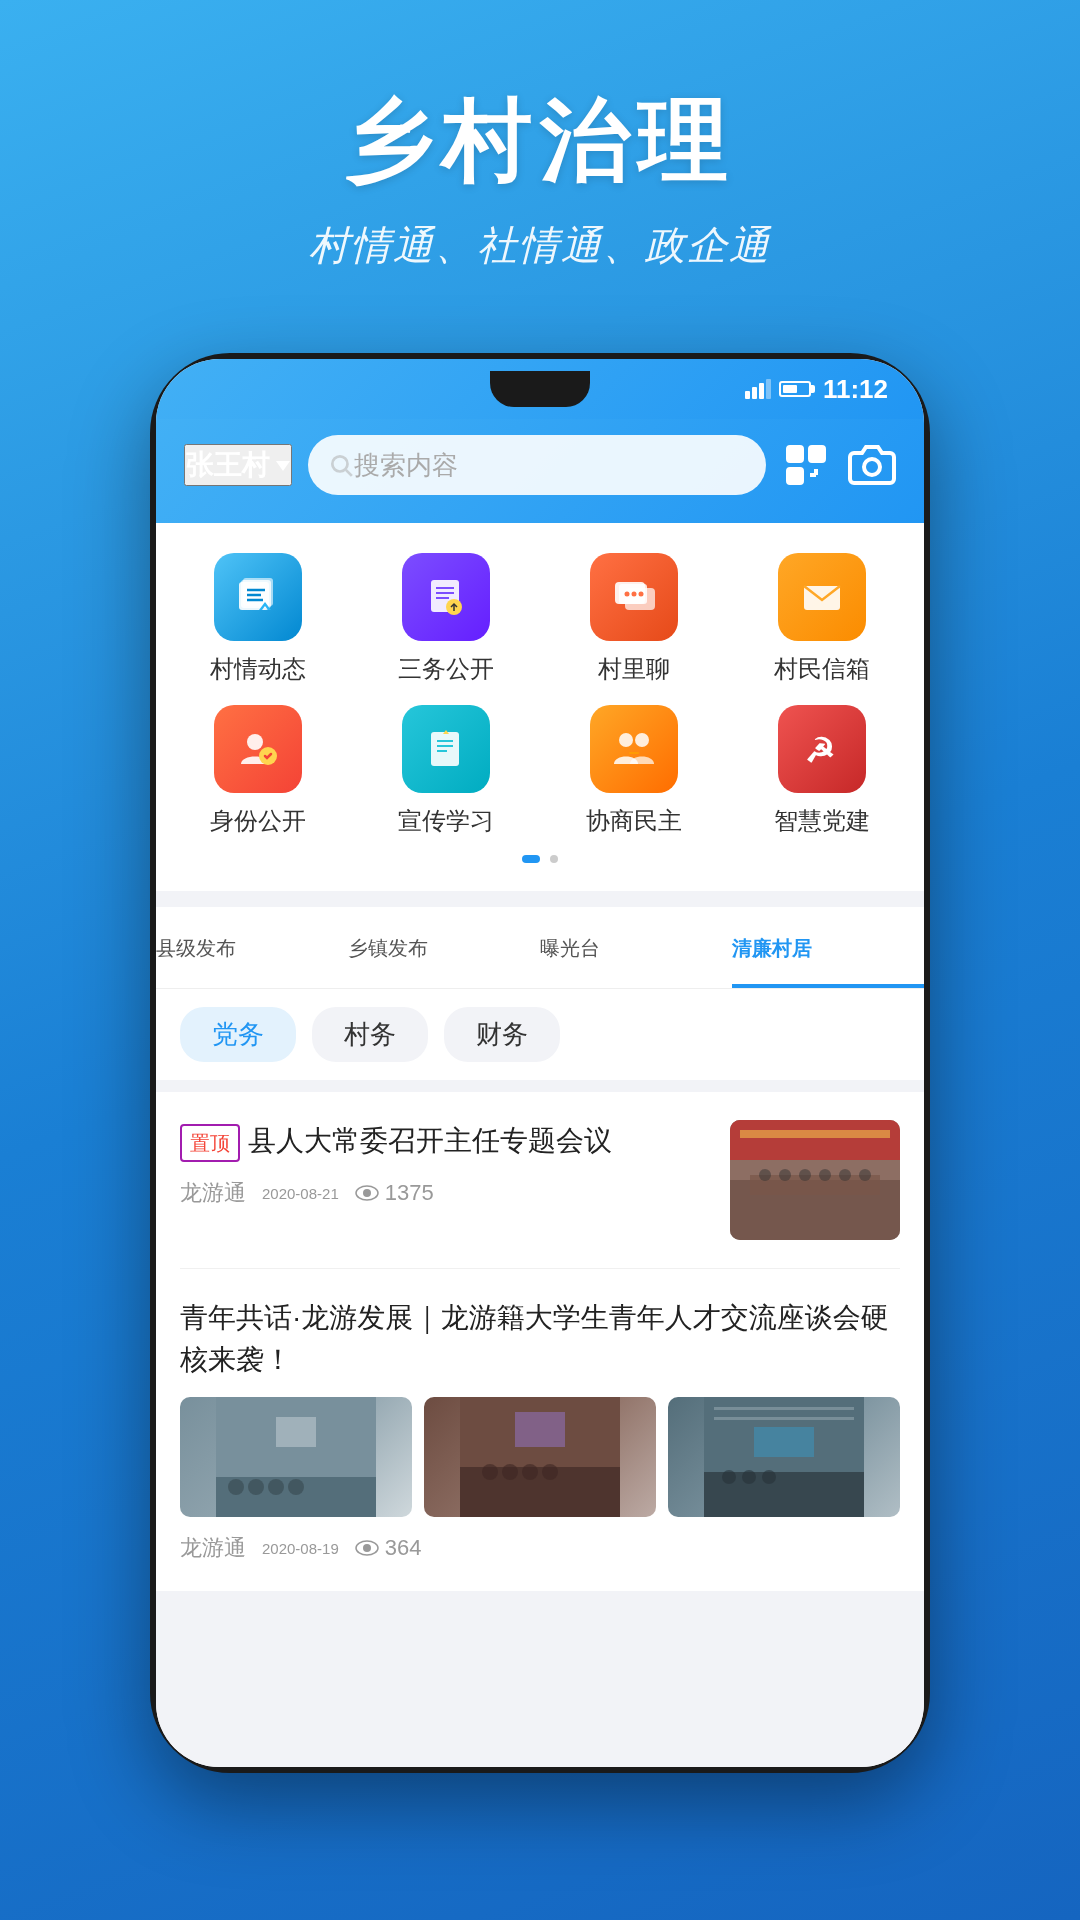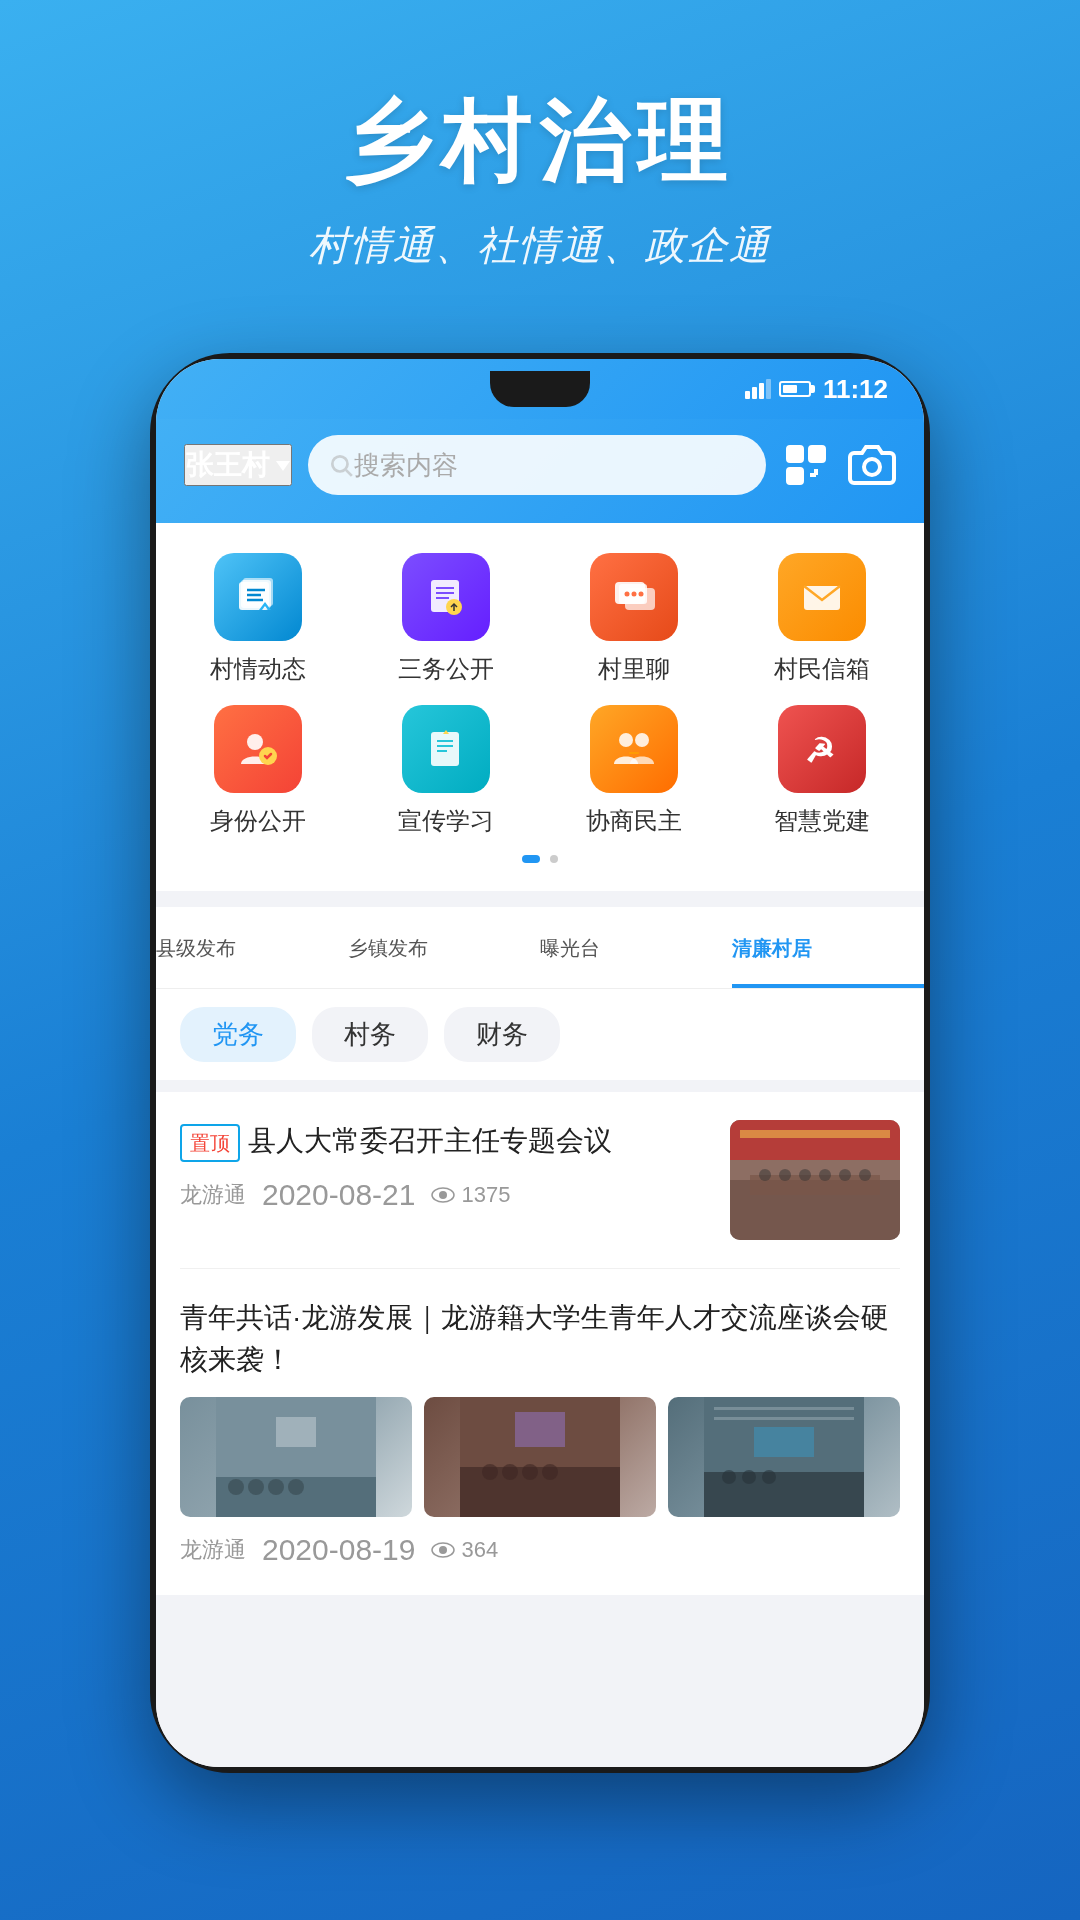--- a/index.html
+++ b/index.html
@@ -319,21 +319,21 @@
       display: flex;
       align-items: center;
       gap: 16px;
       margin-top: 16px;
     }
     .news-source {
       font-size: 22px;
       color: #999;
     }
     .news-date {
-      font-size: 30px;
+      font-size: 15px;
       color: #999;
     }
     .news-views {
       font-size: 22px;
       color: #999;
       display: flex;
       align-items: center;
       gap: 6px;
     }
     .news-thumb {
@@ -342,21 +342,21 @@
       border-radius: 10px;
       background: #ddd;
       flex-shrink: 0;
       overflow: hidden;
     }
 
     
     .top-badge {
       display: inline-block;
       background: transparent;
-      border: 2px solid #0ea5e9;
+      border: 2px solid #a21caf;
       color: #f44336;
       font-size: 20px;
       padding: 2px 8px;
       border-radius: 4px;
       margin-right: 8px;
       vertical-align: middle;
     }
 
     
     .three-images {

